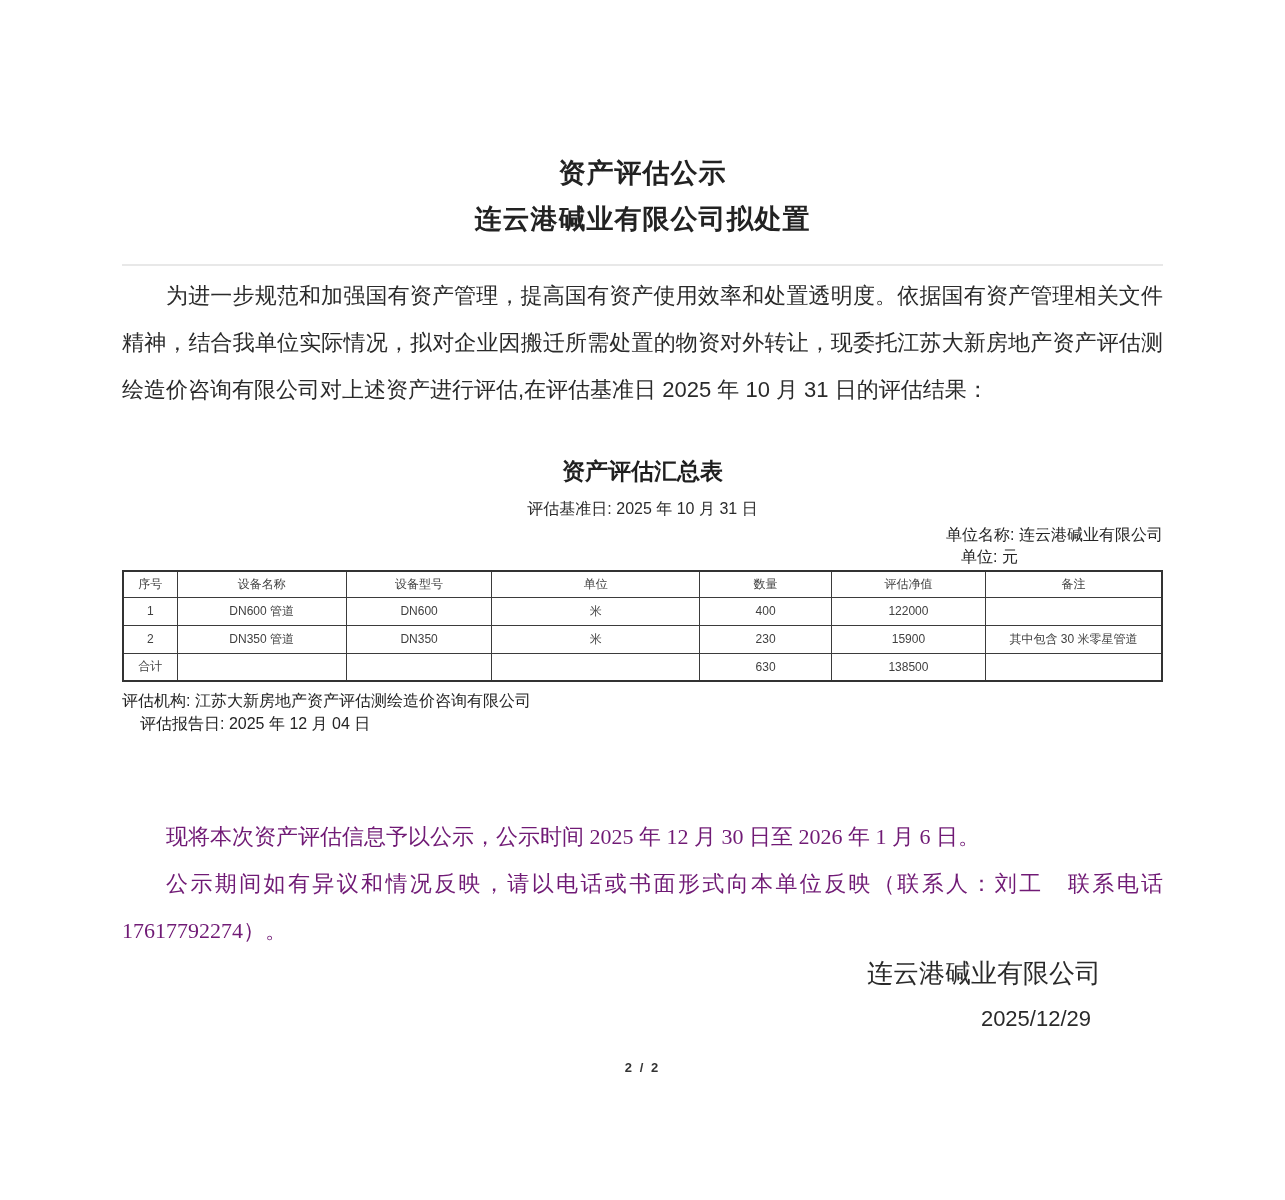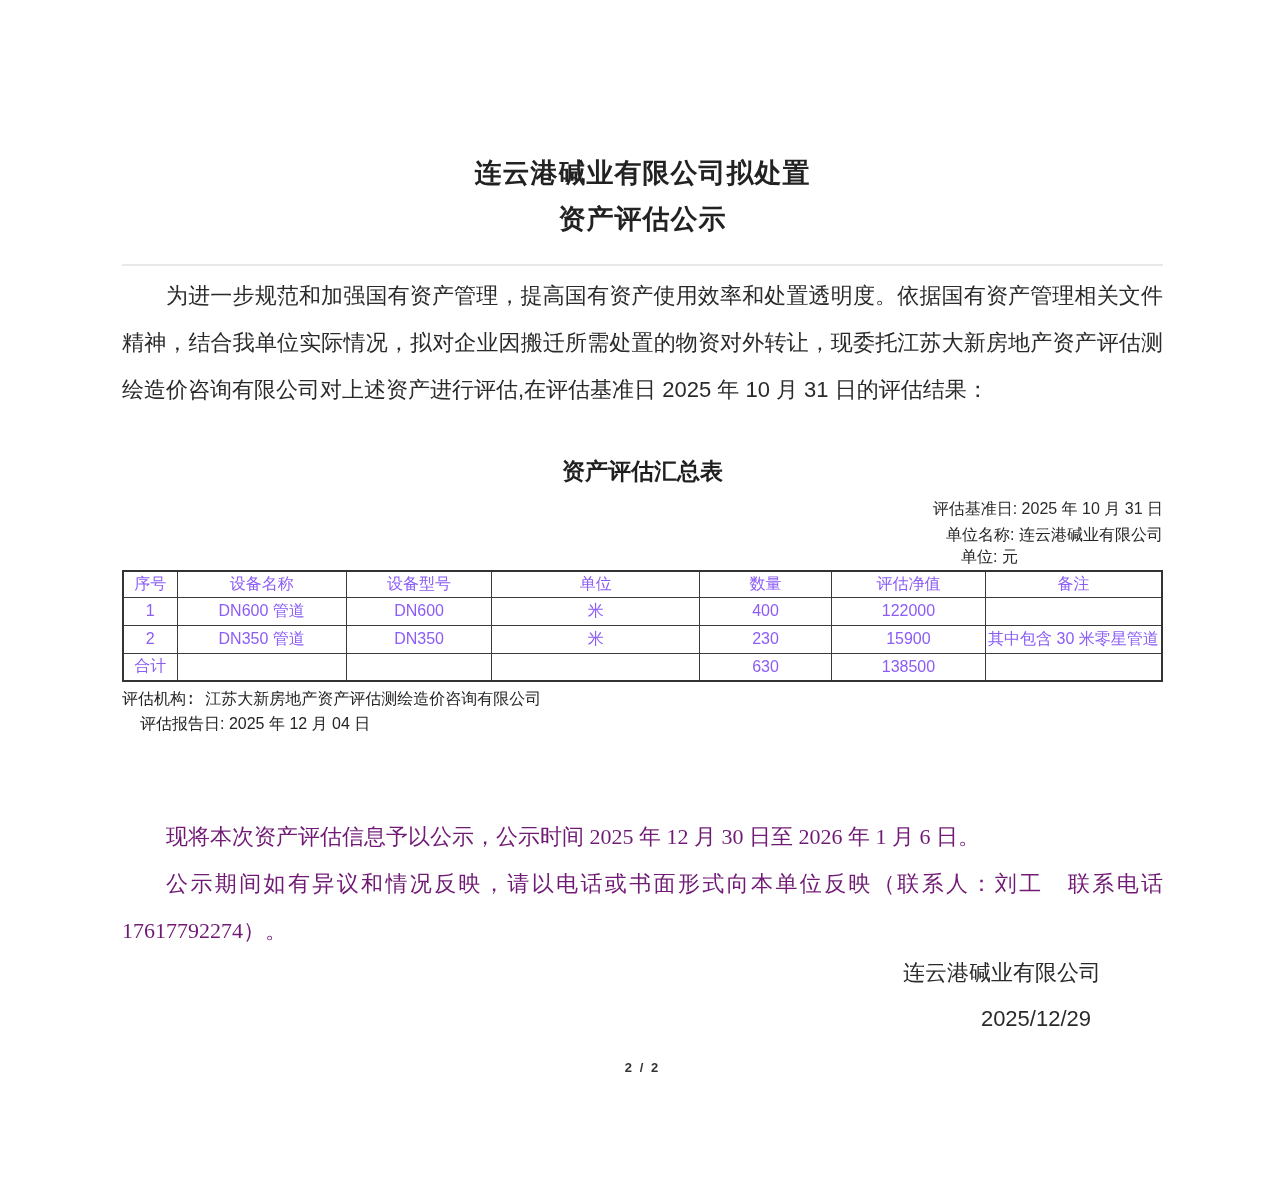--- a/index.html
+++ b/index.html
@@ -50,21 +50,21 @@
   .table-title {
     margin-top: 44px;
     text-align: center;
     font-size: 23px;
     font-weight: 700;
     color: #1f1f1f;
     line-height: 28px;
   }
   .base-date {
     margin-top: 13px;
-    text-align: right;
+    text-align: center;
     font-size: 16px;
     line-height: 22px;
     color: #2a2a2a;
   }
   .table-meta-row {
     margin-top: 4px;
     display: flex;
     justify-content: space-between;
     align-items: flex-end;
     font-size: 16px;
@@ -75,44 +75,43 @@
   .table-meta-row .unit-right { padding-right: 145px; text-align: center; }
   table.summary {
     margin-top: 2px;
     width: 100%;
     border-collapse: collapse;
     border: 2px solid #333333;
     table-layout: fixed;
   }
   table.summary th, table.summary td {
     border: 1px solid #3b3b3b;
-    font-size: 16px;
+    font-size: 12px;
     font-weight: 400;
     text-align: center;
     vertical-align: middle;
-    color: #8b5cf6;
+    color: #404040;
     padding: 0 2px;
     overflow: hidden;
     white-space: nowrap;
   }
   table.summary th { height: 26px; }
   table.summary td { height: 28px; }
   col.c-seq   { width: 5.2%; }
   col.c-name  { width: 16.3%; }
   col.c-model { width: 14.0%; }
   col.c-unit  { width: 20.0%; }
   col.c-qty   { width: 12.7%; }
   col.c-value { width: 14.8%; }
   col.c-note  { width: 17.0%; }
   .agency-line {
     margin-top: 7px;
     font-size: 16px;
     line-height: 23px;
     color: #242424;
-    font-family: Liberation Mono, monospace;
   }
   .report-date-line {
     padding-left: 18px;
     font-size: 16px;
     line-height: 23px;
     color: #242424;
   }
   
   .closing p {
     font-size: 22px;
@@ -120,21 +119,21 @@
     text-align: justify;
     text-indent: 2em;
     color: #701a75;
     font-family: Liberation Serif, serif;
   }
   .closing { margin-top: 78px; }
   .signature-company {
     margin-top: 4px;
     text-align: right;
     padding-right: 62px;
-    font-size: 22px;
+    font-size: 26px;
     line-height: 30px;
     color: #2a2a2a;
   }
   .signature-date {
     margin-top: 16px;
     text-align: right;
     padding-right: 72px;
     font-size: 22px;
     line-height: 30px;
     color: #2a2a2a;
@@ -148,22 +147,22 @@
     letter-spacing: 2px;
   }
 </style>
 </head>
 <body>
 
 <div class="page">
   <div class="content">
 
     <div class="doc-title">
+      <div>资产评估公示</div>
       <div>连云港碱业有限公司拟处置</div>
-      <div>资产评估公示</div>
     </div>
 
     <div class="separator"></div>
 
     <p class="intro">为进一步规范和加强国有资产管理，提高国有资产使用效率和处置透明度。依据国有资产管理相关文件精神，结合我单位实际情况，拟对企业因搬迁所需处置的物资对外转让，现委托江苏大新房地产资产评估测绘造价咨询有限公司对上述资产进行评估,在评估基准日 2025 年 10 月 31 日的评估结果：</p>
 
     <div class="table-title">资产评估汇总表</div>
 
     <div class="base-date">评估基准日: 2025 年 10 月 31 日</div>
 

